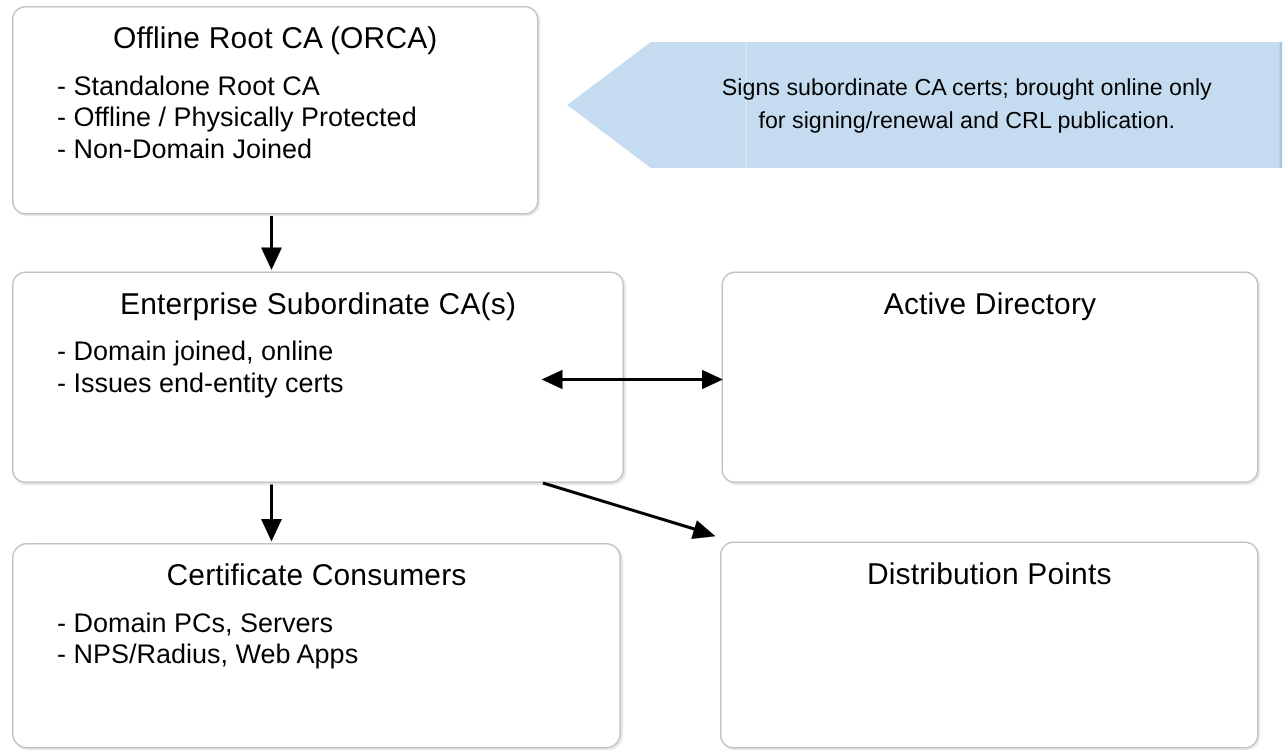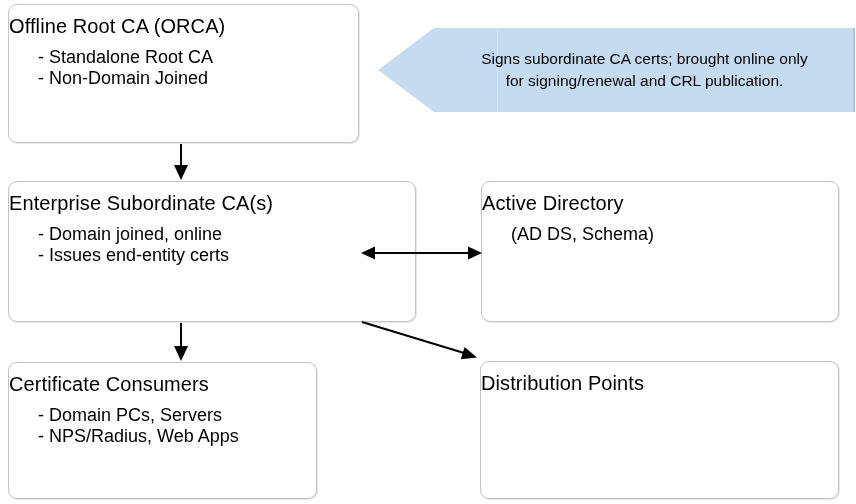--- a/index.html
+++ b/index.html
@@ -13,34 +13,35 @@
   }
   .node{
     position:absolute;
     background:#ffffff;
     border:1px solid #c3c3c3;
     border-radius:9px;
     box-shadow:1px 1px 1px rgba(0,0,0,0.10);
     box-sizing:border-box;
   }
   .node-title{
+    text-align:center;
     font-size:20px;
     line-height:24px;
     padding-top:9px;
     letter-spacing:0.1px;
   }
   .node-bullets{
     padding:9px 8px 0 29px;
     font-size:18px;
     line-height:21px;
   }
   #box-orca      {left:8px;  top:4px;   width:351px; height:139px;}
   #box-subca     {left:8px;  top:181px; width:408px; height:141px;}
   #box-ad        {left:481px;top:181px; width:358px; height:141px;}
-  #box-consumers {left:8px;  top:362px; width:309px; height:137px;}
+  #box-consumers {left:8px;  top:362px; width:406px; height:137px;border-radius:10px;}
   #box-dp        {left:480px;top:361px; width:359px; height:138px;}
 
   .callout{
     position:absolute;
     left:378px; top:28px;
     width:477px; height:84px;
     background:#c5dcf0;
     clip-path:polygon(0 50%, 11.7% 0, 100% 0, 100% 100%, 11.7% 100%);
   }
   .callout-edge{
@@ -77,20 +78,21 @@
 </style>
 </head>
 <body>
 
 <div class="canvas">
 
   <div class="node" id="box-orca">
     <div class="node-title">Offline Root CA (ORCA)</div>
     <div class="node-bullets">
       <div>- Standalone Root CA</div>
+      <div>- Offline / Physically Protected</div>
       <div>- Non-Domain Joined</div>
     </div>
   </div>
 
   <div class="callout">
     <div class="callout-seam"></div>
     <div class="callout-edge"></div>
     <div class="callout-text">
       <div>Signs subordinate CA certs; brought online only</div>
       <div>for signing/renewal and CRL publication.</div>
@@ -100,23 +102,20 @@
   <div class="node" id="box-subca">
     <div class="node-title">Enterprise Subordinate CA(s)</div>
     <div class="node-bullets">
       <div>- Domain joined, online</div>
       <div>- Issues end-entity certs</div>
     </div>
   </div>
 
   <div class="node" id="box-ad">
     <div class="node-title">Active Directory</div>
-    <div class="node-bullets">
-      <div>(AD DS, Schema)</div>
-    </div>
   </div>
 
   <div class="node" id="box-consumers">
     <div class="node-title">Certificate Consumers</div>
     <div class="node-bullets">
       <div>- Domain PCs, Servers</div>
       <div>- NPS/Radius, Web Apps</div>
     </div>
   </div>
 

